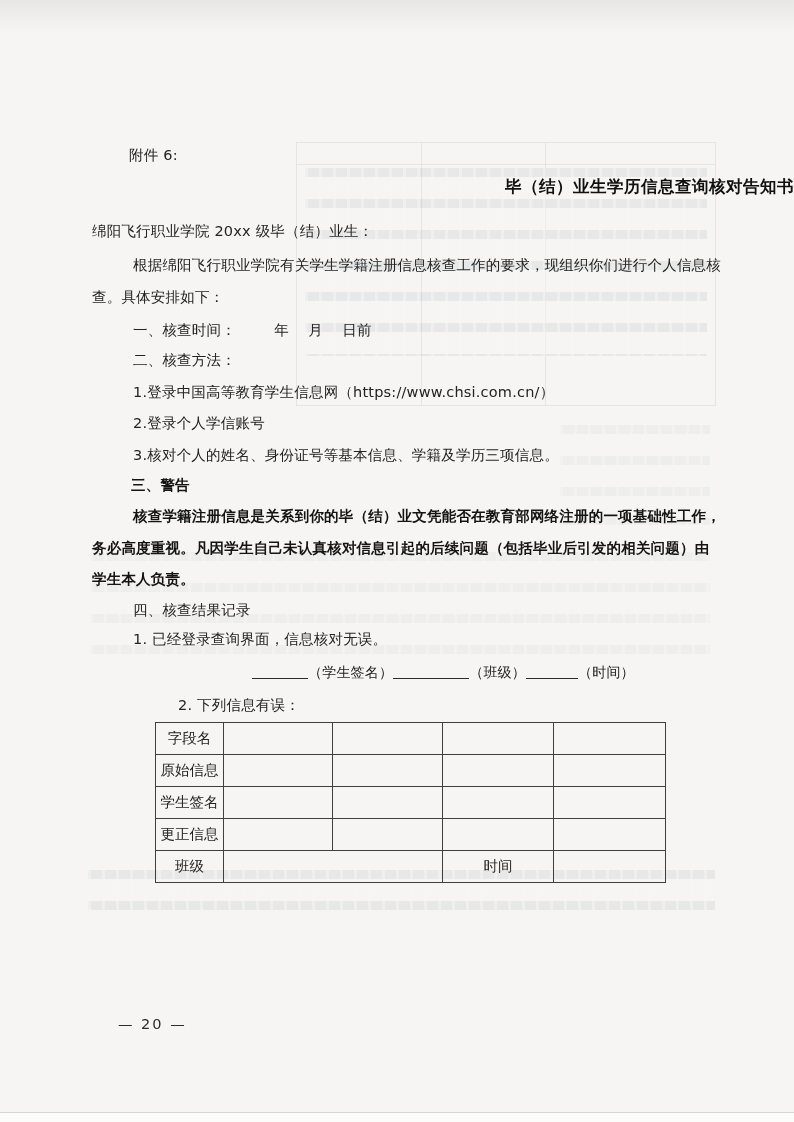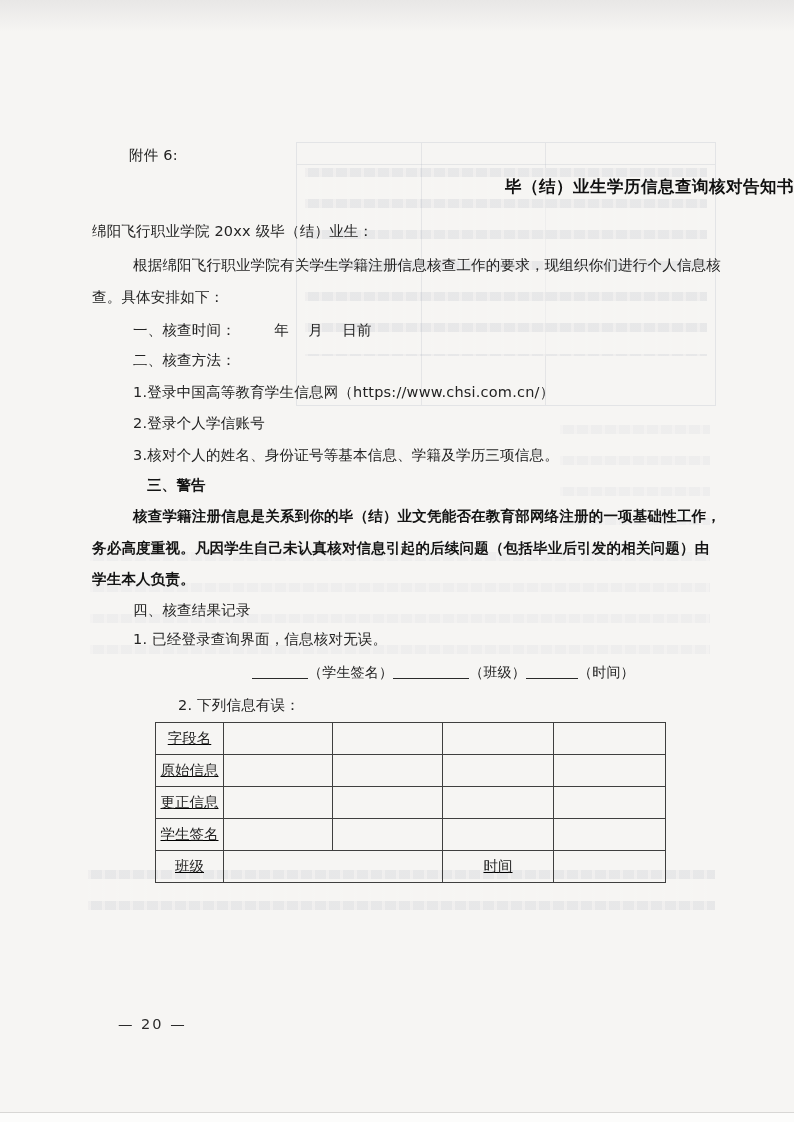--- a/index.html
+++ b/index.html
@@ -36,21 +36,21 @@
     white-space:pre;letter-spacing:.2px;}
   .bold{font-weight:700;color:#141414;}
   .doc-title{position:absolute;left:0;top:176px;width:794px;text-align:right;
     font-size:16.5px;font-weight:700;color:#101010;letter-spacing:.5px;}
   .sig{font-size:14px;}
   .blank{display:inline-block;border-bottom:1.3px solid #2a2a2a;height:15px;
     vertical-align:-2px;}
   .b1{width:56px;} .b2{width:76px;} .b3{width:52px;}
   
   table.err{position:absolute;left:155px;top:722px;border-collapse:collapse;
-    table-layout:fixed;width:510px;text-decoration:underline;}
+    table-layout:fixed;width:510px;}
   table.err td{border:1.5px solid #3f3f3f;padding:0;height:31px;
     font-size:14.5px;color:#232323;text-align:center;vertical-align:middle;}
   
   .pageno{position:absolute;left:118px;top:1016px;font-size:14.5px;color:#2b2b2b;
     letter-spacing:2px;}
 </style>
 </head>
 <body>
 
 <div class="top-shade"></div>
@@ -71,21 +71,21 @@
 <div class="line" style="left:133px;top:255px;text-align:right;">根据绵阳飞行职业学院有关学生学籍注册信息核查工作的要求，现组织你们进行个人信息核</div>
 <div class="line" style="left:92px;top:287px;">查。具体安排如下：</div>
 
 <div class="line" style="left:133px;top:320px;">一、核查时间：        年    月    日前</div>
 <div class="line" style="left:133px;top:350px;">二、核查方法：</div>
 
 <div class="line" style="left:133px;top:382px;">1.登录中国高等教育学生信息网（https://www.chsi.com.cn/）</div>
 <div class="line" style="left:133px;top:413px;">2.登录个人学信账号</div>
 <div class="line" style="left:133px;top:445px;">3.核对个人的姓名、身份证号等基本信息、学籍及学历三项信息。</div>
 
-<div class="line bold" style="left:147px;top:475px;">三、警告</div>
+<div class="line bold" style="left:131px;top:475px;">三、警告</div>
 <div class="line bold" style="left:133px;top:506px;">核查学籍注册信息是关系到你的毕（结）业文凭能否在教育部网络注册的一项基础性工作，</div>
 <div class="line bold" style="left:92px;top:538px;">务必高度重视。凡因学生自己未认真核对信息引起的后续问题（包括毕业后引发的相关问题）由</div>
 <div class="line bold" style="left:92px;top:569px;">学生本人负责。</div>
 
 <div class="line" style="left:133px;top:600px;">四、核查结果记录</div>
 <div class="line" style="left:133px;top:629px;">1. 已经登录查询界面，信息核对无误。</div>
 
 <div class="line sig" style="left:252px;top:662px;"><span class="blank b1"></span><span>（学生签名）</span><span class="blank b2"></span><span>（班级）</span><span class="blank b3"></span><span>（时间）</span></div>
 
 <div class="line" style="left:133px;top:695px;margin-left:45px;">2. 下列信息有误：</div>
@@ -107,28 +107,28 @@
       <td></td>
     </tr>
     <tr>
       <td>原始信息</td>
       <td></td>
       <td></td>
       <td></td>
       <td></td>
     </tr>
     <tr>
-      <td>更正信息</td>
+      <td>学生签名</td>
       <td></td>
       <td></td>
       <td></td>
       <td></td>
     </tr>
     <tr>
-      <td>学生签名</td>
+      <td>更正信息</td>
       <td></td>
       <td></td>
       <td></td>
       <td></td>
     </tr>
     <tr>
       <td>班级</td>
       <td colspan="2"></td>
       <td>时间</td>
       <td></td>

